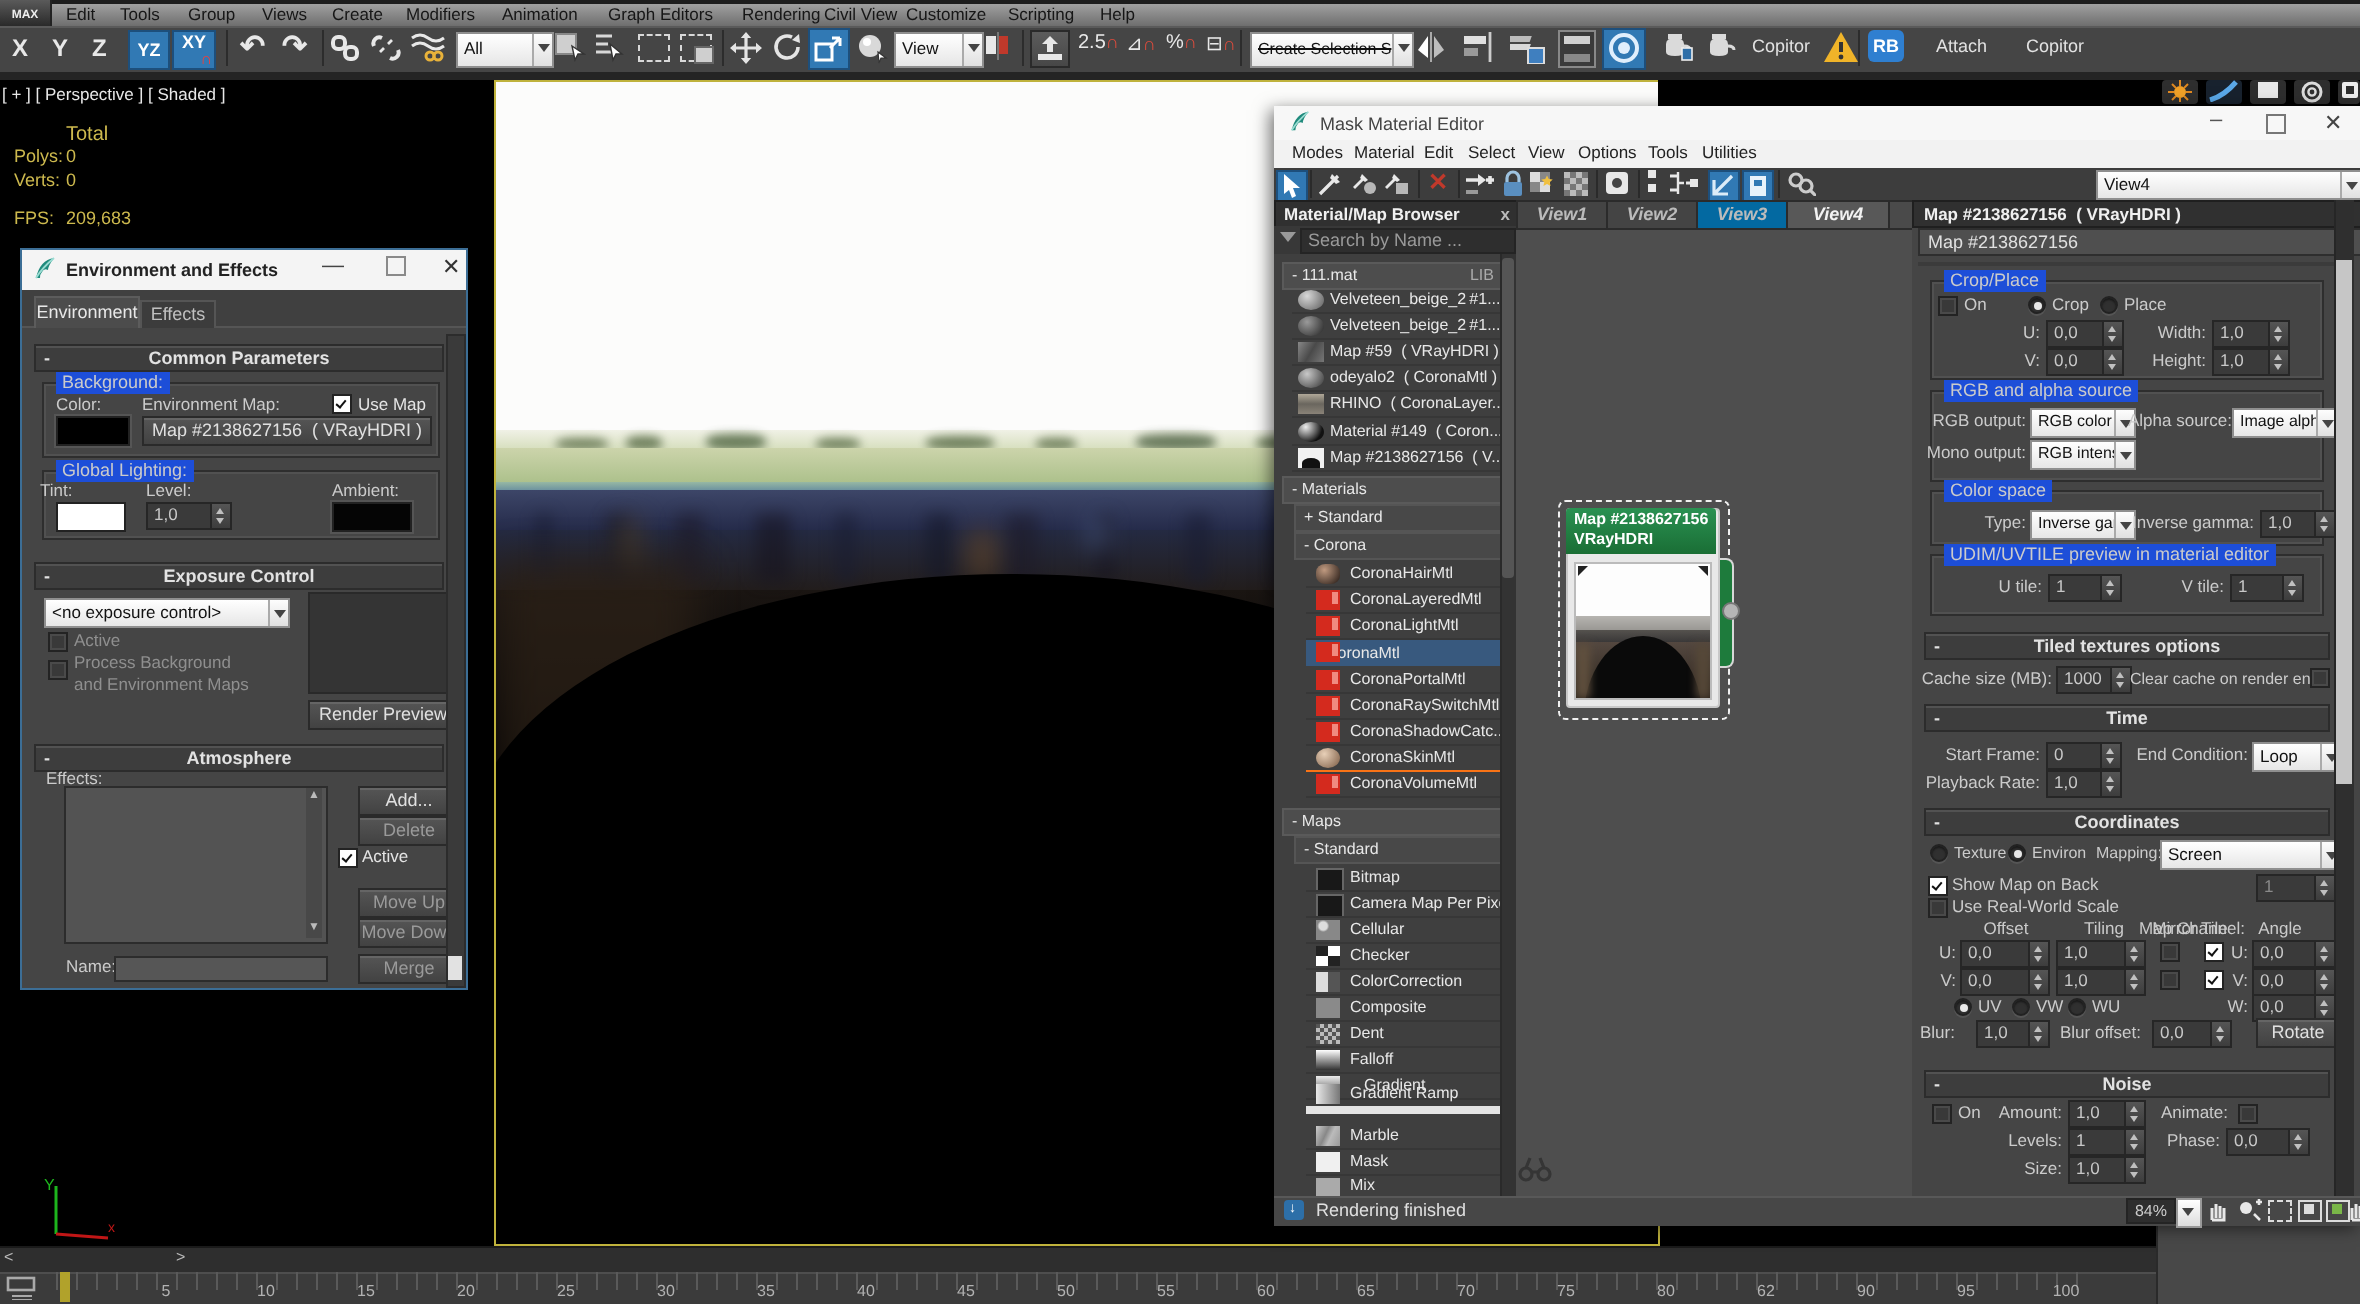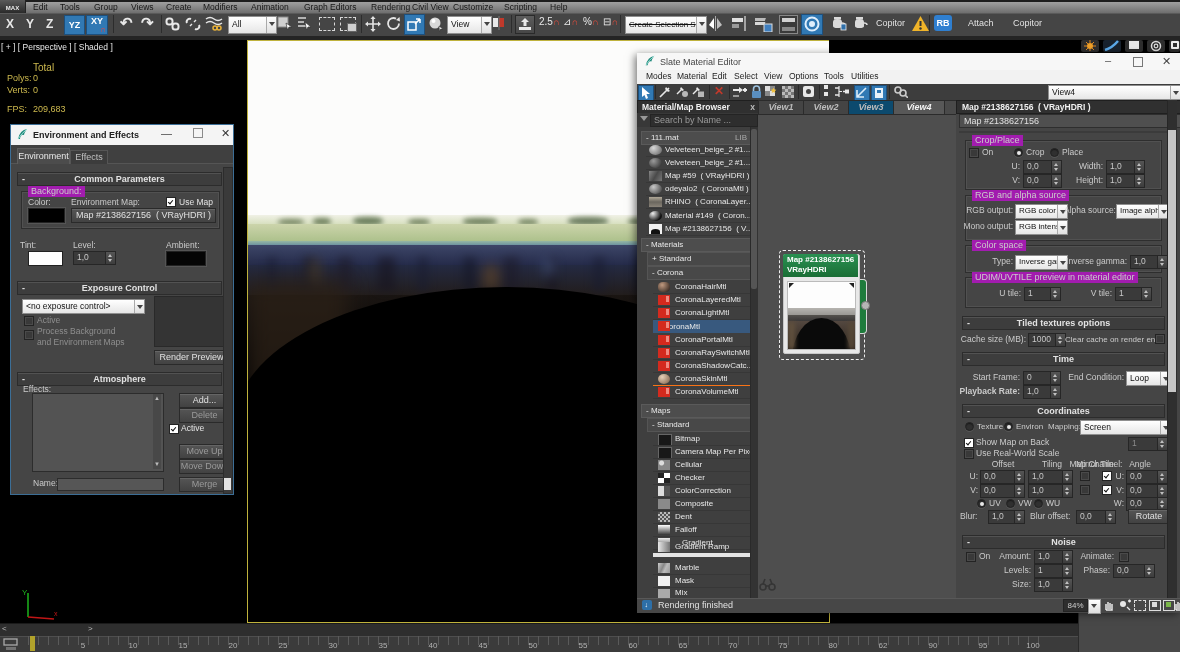--- a/index.html
+++ b/index.html
@@ -21,21 +21,21 @@
 .cb{position:absolute;width:8px;height:8px;background:#393939;border:1px solid #232323;box-shadow:inset 0 0 0 1px #4a4a4a;}
 .cb.on{background:#fff;box-shadow:none;}
 .cb.on:before{content:"";position:absolute;left:1px;top:1.5px;width:4px;height:2px;border-left:1.6px solid #111;border-bottom:1.6px solid #111;transform:rotate(-50deg);}
 .rad{position:absolute;width:7px;height:7px;border-radius:50%;background:#303030;border:1px solid #222;box-shadow:inset 0 1px 1px #1a1a1a, 0 1px 0 #555;}
 .rad.on:before{content:"";position:absolute;left:1.5px;top:1.5px;width:4px;height:4px;border-radius:50%;background:#e8e8e8;}
 
 .roll{position:absolute;height:12px;background:#3d3d3d;border:1px solid #2c2c2c;box-shadow:inset 0 1px 0 #525252;color:#e2e2e2;font-size:9px;line-height:12px;font-weight:bold;text-align:center;}
 .roll u{position:absolute;left:4px;top:0;text-decoration:none;font-weight:bold;}
 
 .grp{position:absolute;border:1px solid #2e2e2e;box-shadow:inset 0 0 0 1px #515151;}
-.grp em{position:absolute;top:-6px;left:6px;background:#a21caf;padding:0 3px;font-style:normal;font-size:9px;line-height:11px;color:#cbcbcb;white-space:nowrap;}
+.grp em{position:absolute;top:-6px;left:6px;background:#1d4ed8;padding:0 3px;font-style:normal;font-size:9px;line-height:11px;color:#cbcbcb;white-space:nowrap;}
 
 .btn{position:absolute;background:linear-gradient(#555,#424242);border:1px solid #2a2a2a;box-shadow:inset 0 1px 0 #656565;color:#e0e0e0;font-size:9px;text-align:center;}
 </style>
 </head>
 <body>
 <div id="root">
 
 <div class="a" style="left:0;top:0;width:1180px;height:2px;background:#1d1d1d;"></div>
 <div class="a" style="left:0;top:2px;width:1180px;height:11px;background:linear-gradient(#a0a0a0,#6e6e6e);"></div>
 <div class="a" style="left:0;top:0;width:25px;height:13px;background:linear-gradient(#5a5a5a,#2a2a2a);border-right:1px solid #222;color:#eee;font-size:6px;font-weight:bold;text-align:center;line-height:16px;">MAX</div>
@@ -354,20 +354,23 @@
   <div class="roll" style="left:6px;top:47px;width:203px;"><u>-</u>Common Parameters</div>
   <div class="grp" style="left:10px;top:66px;width:197px;height:36px;">
         <em>Background:</em>
       </div>
   <div class="lbl" style="left:17px;top:72px;">Color:</div>
   <div class="lbl" style="left:60px;top:72px;">Environment Map:</div>
   <div class="cb on" style="left:155px;top:72px;"></div>
   <div class="lbl" style="left:168px;top:72px;color:#e4e4e4;">Use Map</div>
   <div class="a" style="left:17px;top:83px;width:35px;height:13px;background:#000;border:1px solid #222;box-shadow:0 0 0 1px #555;"></div>
   <div class="btn" style="left:60px;top:83px;width:143px;height:13px;line-height:13px;">Map #2138627156&nbsp;&nbsp;( VRayHDRI )</div>
+  <div class="grp" style="left:10px;top:110px;width:197px;height:33px;">
+        <em>Global Lighting:</em>
+      </div>
   <div class="lbl" style="left:9px;top:115px;">Tint:</div>
   <div class="lbl" style="left:62px;top:115px;">Level:</div>
   <div class="lbl" style="left:155px;top:115px;">Ambient:</div>
   <div class="a" style="left:17px;top:126px;width:33px;height:13px;background:#fff;border:1px solid #222;"></div>
   <div class="spin" style="left:62px;top:126px;width:41px;">
         <i>1,0</i>
         <b></b>
       </div>
   <div class="a" style="left:155px;top:126px;width:38px;height:13px;background:#050505;border:1px solid #222;box-shadow:0 0 0 1px #555;"></div>
 
@@ -400,21 +403,21 @@
   <div class="a" style="left:213px;top:353px;width:7px;height:12px;background:#e2e2e2;"></div>
 </div>
 
 <div id="slate" class="a" style="left:637px;top:53px;width:543px;height:559px;background:#454545;box-shadow:-2px 2px 8px rgba(0,0,0,.55);">
 
   <div class="a" style="left:0;top:0;width:543px;height:17px;background:#f7f7f7;border-bottom:1px solid #e0e0e0;"></div>
   <svg class="a" style="left:7px;top:2px;" width="12" height="12" viewBox="0 0 13 13">
         <path d="M2 11 Q4 2 11 1 Q8 5 8 7 Q6 6 5 8 Q4 9 4 11z" fill="#1f8a7c"></path>
         <path d="M2 11 Q5 6 11 1" stroke="#9adcd2" stroke-width="1" fill="none"></path>
       </svg>
-  <div class="a" style="left:23px;top:4px;font-size:9px;color:#454545;">Slate Material Editor</div>
+  <div class="a" style="left:23px;top:4px;font-size:9px;color:#454545;">Mask Material Editor</div>
   <div class="a" style="left:468px;top:1px;font-size:11px;color:#555;">–</div>
   <div class="a" style="left:496px;top:4px;width:8px;height:8px;border:1px solid #777;"></div>
   <div class="a" style="left:525px;top:2px;font-size:11px;color:#444;">✕</div>
 
   <div class="a" style="left:0;top:17px;width:543px;height:14px;background:#f2f2f2;border-bottom:1px solid #d8d8d8;"></div>
   <div class="a" style="left:0;top:18px;width:543px;font-size:8.5px;color:#222;">
     <span class="a" style="left:9px;">Modes</span>
         <span class="a" style="left:40px;">Material</span>
         <span class="a" style="left:75px;">Edit</span>
         <span class="a" style="left:97px;">Select</span>
@@ -559,21 +562,21 @@
   <div class="a" style="left:16px;top:535px;width:97px;height:10px;line-height:10px;overflow:hidden;"><b class="a" style="left:5px;top:1px;width:12px;height:9px;background:#aaa;"></b><span style="margin-left:22px;">Mix</span></div>
 </div>
 
   <div class="a" style="left:113px;top:74px;width:8px;height:471px;background:#333;border-left:1px solid #2a2a2a;"></div>
   <div class="a" style="left:114px;top:76px;width:6px;height:160px;background:#555;border-radius:2px;"></div>
 
   <div class="a" style="left:121px;top:47px;width:198px;height:498px;background:#4e4e4e;"></div>
   <div class="a" style="left:121px;top:47px;width:198px;height:13px;background:#3a3a3a;border-bottom:1px solid #2c2c2c;"></div>
   <div class="a" style="left:121px;top:47px;width:44px;height:13px;background:#444;border:1px solid #2b2b2b;color:#bbb;font-size:9px;font-weight:bold;font-style:italic;text-align:center;line-height:12px;">View1</div>
   <div class="a" style="left:166px;top:47px;width:44px;height:13px;background:#444;border:1px solid #2b2b2b;color:#bbb;font-size:9px;font-weight:bold;font-style:italic;text-align:center;line-height:12px;">View2</div>
-  <div class="a" style="left:211px;top:47px;width:44px;height:13px;background:#0c4a6e;border:1px solid #2b2b2b;color:#bbb;font-size:9px;font-weight:bold;font-style:italic;text-align:center;line-height:12px;">View3</div>
+  <div class="a" style="left:211px;top:47px;width:44px;height:13px;background:#0369a1;border:1px solid #2b2b2b;color:#bbb;font-size:9px;font-weight:bold;font-style:italic;text-align:center;line-height:12px;">View3</div>
   <div class="a" style="left:256px;top:47px;width:50px;height:13px;background:#585858;border:1px solid #2b2b2b;color:#f2f2f2;font-size:9px;font-weight:bold;font-style:italic;text-align:center;line-height:12px;">View4</div>
   <div class="a" style="left:307px;top:47px;width:11px;height:13px;background:#4a4a4a;border:1px solid #2b2b2b;"></div>
   <div id="node">
     <div class="a" style="left:142px;top:197px;width:84px;height:108px;border:1.5px dashed #f0f0f0;border-radius:4px;"></div>
     <div class="a" style="left:220px;top:226px;width:9px;height:53px;background:#1e7b3c;border:1px solid #d8d8d8;border-left:none;border-radius:0 4px 4px 0;"></div>
     <div class="a" style="left:224px;top:248px;width:7px;height:7px;border-radius:50%;background:#b5b5b5;border:1px solid #777;"></div>
     <div class="a" style="left:146px;top:201px;width:75px;height:98px;background:#e8e8e8;border:1px solid #c8c8c8;border-radius:2px;"></div>
     <div class="a" style="left:146px;top:201px;width:75px;height:23px;background:linear-gradient(#2a9152,#1a6e35);border-radius:2px 2px 0 0;color:#fff;font-size:8px;font-weight:bold;">
           <span style="position:absolute;left:4px;top:1px;">Map #2138627156</span>
           <span style="position:absolute;left:4px;top:11px;">VRayHDRI</span>
@@ -679,21 +682,21 @@
   <div class="cb" style="left:518px;top:281px;"></div>
 
   <div class="roll" style="left:325px;top:299px;width:201px;"><u>-</u>Time</div>
   <div class="lbl" style="left:323px;top:319px;width:60px;text-align:right;">Start Frame:</div>
         <div class="spin" style="left:386px;top:318px;width:36px;">
           <i>0</i>
           <b></b>
         </div>
   <div class="lbl" style="left:423px;top:319px;width:64px;text-align:right;">End Condition:</div>
         <div class="combo" style="left:489px;top:318px;width:40px;">Loop<s></s></div>
-  <div class="lbl" style="left:313px;top:333px;width:70px;text-align:right;font-weight:bold;">Playback Rate:</div>
+  <div class="lbl" style="left:313px;top:333px;width:70px;text-align:right;">Playback Rate:</div>
         <div class="spin" style="left:386px;top:332px;width:36px;">
           <i>1,0</i>
           <b></b>
         </div>
 
   <div class="roll" style="left:325px;top:351px;width:201px;"><u>-</u>Coordinates</div>
   <div class="rad" style="left:328px;top:369px;"></div>
         <div class="lbl" style="left:340px;top:368px;font-size:8px;">Texture</div>
   <div class="rad on" style="left:367px;top:369px;"></div>
         <div class="lbl" style="left:379px;top:368px;font-size:8px;">Environ</div>

